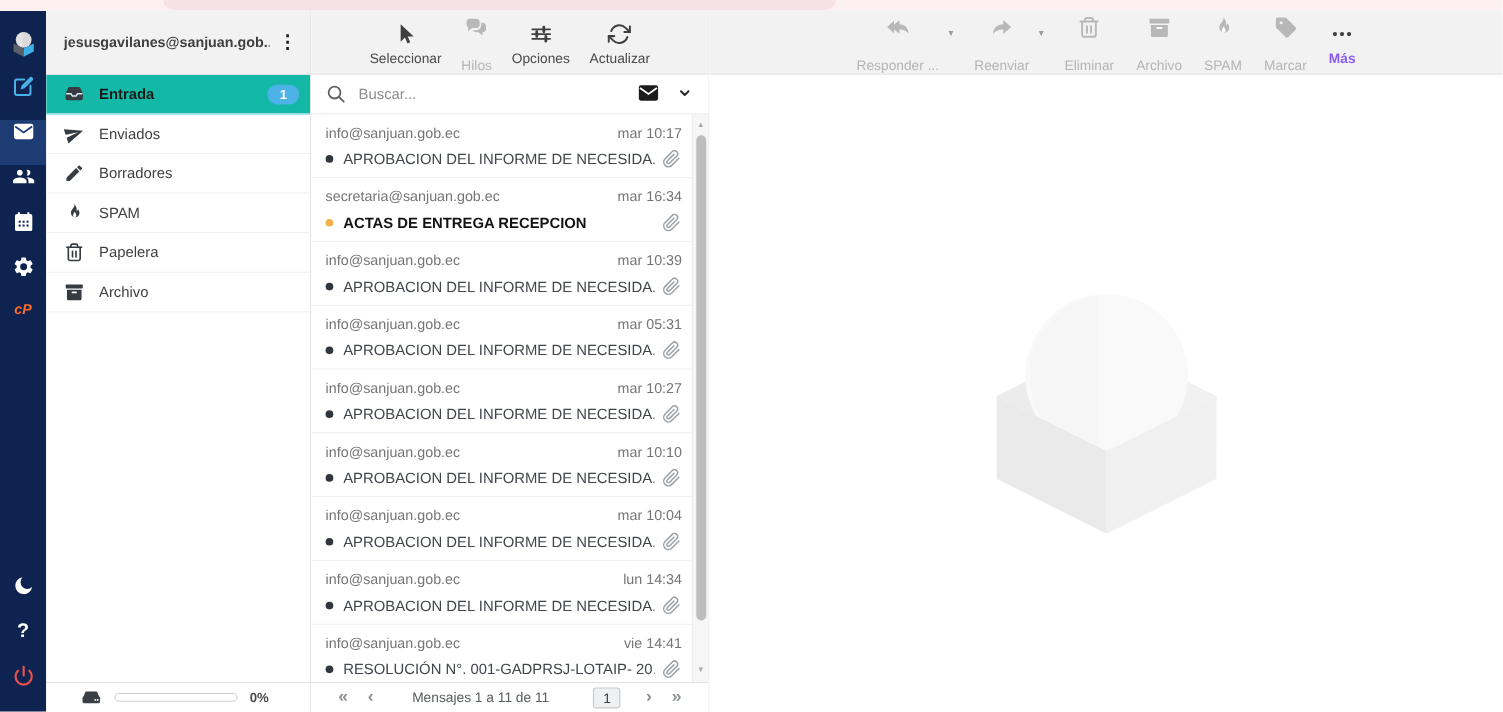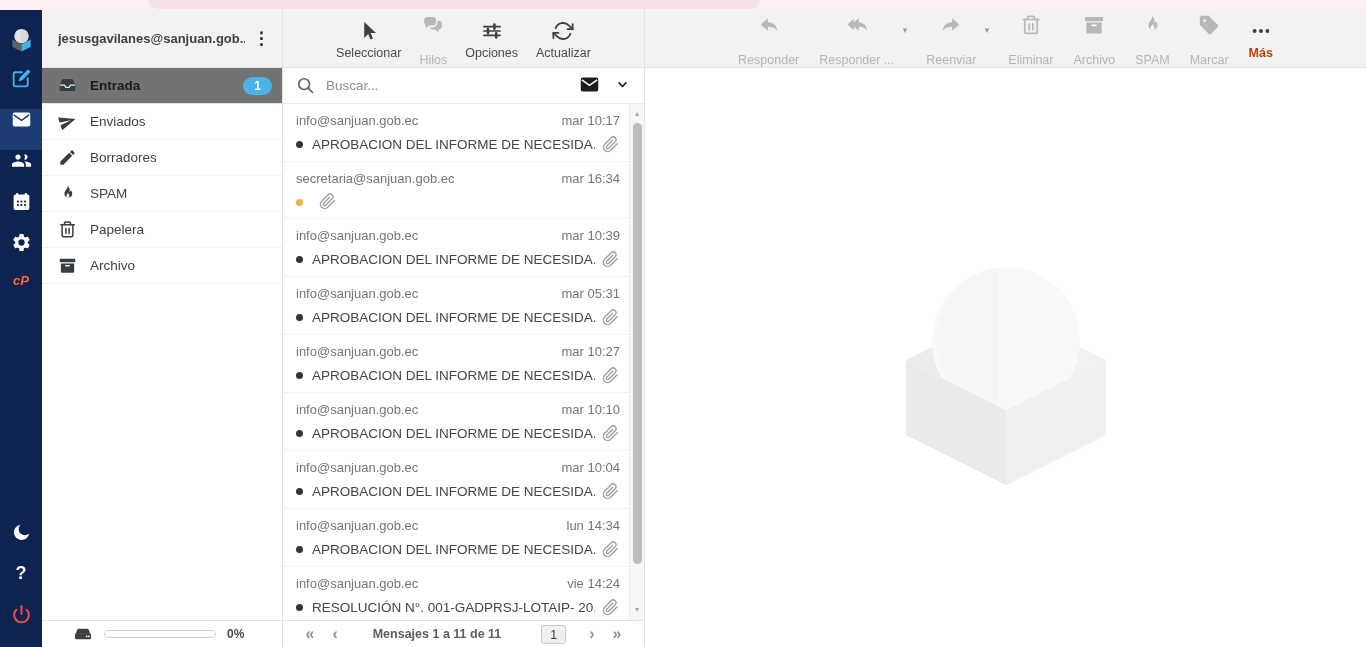--- a/index.html
+++ b/index.html
@@ -34,41 +34,41 @@
   .account-header{height:58px;background:#f2f2f2;border-bottom:1px solid #e2e2e2;display:flex;align-items:center;padding:0 4px 0 16px;flex:none;}
   .account-email{flex:1;font-size:13px;font-weight:700;color:#3f3f3f;white-space:nowrap;overflow:hidden;}
   .kebab{border:0;background:none;font-size:17px;font-weight:700;color:#1c1c1c;cursor:pointer;padding:0 8px;line-height:1;}
 
   
   .folders{list-style:none;margin:0;padding:0;flex:1;overflow:hidden;}
   .folder{height:36px;display:flex;align-items:center;padding:0 10px 0 16px;border-bottom:1px solid #f1f1f1;color:#454545;cursor:pointer;}
   .f-icon{width:19px;height:19px;margin-right:13px;color:#363c42;flex:none;}
   .f-icon svg{width:19px;height:19px;display:block;}
   .f-label{flex:1;font-size:13.5px;color:#3f3f3f;}
-  .folder.selected{background:#737373;border-bottom-color:#cfe7f8;}
+  .folder.selected{background:#14b8a6;border-bottom-color:#cfe7f8;}
   .folder.selected .f-label{font-weight:700;color:#1b1b1b;}
   .f-badge{display:none;background:#4cb2e8;color:#fff;font-size:12px;font-weight:700;border-radius:10px;padding:2px 11px;}
   .folder.has-badge .f-badge{display:inline-block;}
 
   
   .quota{height:27px;border-top:1px solid #e2e2e2;display:flex;align-items:center;gap:11px;padding:0 10px 0 31px;flex:none;}
   .quota .icon svg{width:20px;height:20px;display:block;color:#3a4045;}
   .quota-track{width:112px;height:8px;border:1px solid #cfcfcf;border-radius:5px;background:#fff;}
   .quota-fill{display:block;width:0;height:100%;background:#4cb2e8;border-radius:5px;}
   .quota-pct{font-size:12px;font-weight:700;color:#4a4a4a;}
 
   
   .toolbar{height:58px;background:#f2f2f2;border-bottom:1px solid #e2e2e2;display:flex;align-items:center;justify-content:center;gap:2px;flex:none;}
   .tb-btn{position:relative;border:0;background:none;display:flex;flex-direction:column;align-items:center;padding:4px 8px 2px;color:#3f3f3f;cursor:pointer;}
   .tb-btn svg{width:22px;height:22px;display:block;}
   .tb-icon{height:24px;display:flex;align-items:center;}
   .tb-label{font-size:12.5px;margin-top:3px;color:#4a4a4a;white-space:nowrap;}
   .tb-btn.disabled{color:#b8b8b8;}
   .tb-btn.disabled .tb-label{color:#b5b5b5;margin-top:16px;}
-  .tb-btn.emph .tb-label{color:#c2410c;font-weight:700;text-align:center;}
+  .tb-btn.emph .tb-label{color:#8b5cf6;font-weight:700;text-align:center;}
   .tb-caret{display:none;position:absolute;right:-5px;top:16px;font-size:9px;color:#9a9a9a;}
   .tb-btn.has-caret .tb-caret{display:block;}
   .tb-btn.has-caret{margin-right:12px;}
   .msg-toolbar{gap:4px;}
 
   
   .search-bar{height:36px;border-bottom:1px solid #ebebeb;display:flex;align-items:center;padding:0 10px 0 13px;gap:9px;flex:none;background:#fff;}
   .search-bar .icon svg{display:block;}
   .s-search{color:#5f6368;}.s-search svg{width:19px;height:19px;}
   .search-bar input{flex:1;border:0;outline:none;font-size:13.5px;color:#333;background:transparent;min-width:0;}
@@ -95,21 +95,21 @@
 
   
   .scrollbar{position:absolute;top:0;right:0;bottom:0;width:15px;background:#f6f6f6;border-left:1px solid #ededed;}
   .sb-arrow{position:absolute;left:0;right:0;text-align:center;font-size:7px;color:#a9a9a9;height:14px;line-height:14px;cursor:pointer;}
   .sb-arrow.up{top:3px;}.sb-arrow.down{bottom:3px;}
   .sb-thumb{position:absolute;left:3px;width:9px;top:19px;bottom:56px;background:#bdbdbd;border-radius:5px;cursor:pointer;}
 
   
   .pagination{height:27px;border-top:1px solid #e2e2e2;display:flex;align-items:center;justify-content:center;flex:none;background:#fff;}
   .pg{border:0;background:none;font-size:16px;font-weight:700;color:#8d9296;cursor:pointer;padding:0 9px;line-height:1;}
-  .pg-label{font-size:12.5px;font-weight:700;color:#585d61;margin:0 26px;white-space:nowrap;}
+  .pg-label{font-size:12.5px;font-weight:400;color:#585d61;margin:0 26px;white-space:nowrap;}
   .pg-box{display:inline-block;min-width:25px;height:19px;line-height:18px;text-align:center;background:#eef0f1;border:1px solid #c8c8c8;border-radius:3px;font-size:12.5px;color:#3c3c3c;margin:0 14px;cursor:text;}
 
   
   .content-body{flex:1;position:relative;background:#fff;overflow:hidden;}
   .watermark{position:absolute;left:50%;top:50%;transform:translate(-50%,-47%);}
 </style>
 </head>
 <body>
 
 <div class="top-strip">
@@ -360,20 +360,21 @@
               </span>
     </div>
   </li>
           <li class="msg unread">
     <div class="m-line1">
       <span class="m-sender">secretaria@sanjuan.gob.ec</span>
       <span class="m-date">mar 16:34</span>
     </div>
     <div class="m-line2">
       <span class="m-dot"></span>
+      <span class="m-subject">ACTAS DE ENTREGA RECEPCION</span>
       <span class="m-clip">
                 <svg viewBox="0 0 24 24" fill="none" stroke="currentColor" stroke-width="1.9" stroke-linecap="round" stroke-linejoin="round">
                   <path d="M21.44 11.05l-9.19 9.19a6 6 0 0 1-8.49-8.49l9.19-9.19a4 4 0 0 1 5.66 5.66l-9.2 9.19a2 2 0 0 1-2.83-2.83l8.49-8.48"></path>
                 </svg>
               </span>
     </div>
   </li>
           <li class="msg">
     <div class="m-line1">
       <span class="m-sender">info@sanjuan.gob.ec</span>
@@ -460,21 +461,21 @@
       <span class="m-clip">
                 <svg viewBox="0 0 24 24" fill="none" stroke="currentColor" stroke-width="1.9" stroke-linecap="round" stroke-linejoin="round">
                   <path d="M21.44 11.05l-9.19 9.19a6 6 0 0 1-8.49-8.49l9.19-9.19a4 4 0 0 1 5.66 5.66l-9.2 9.19a2 2 0 0 1-2.83-2.83l8.49-8.48"></path>
                 </svg>
               </span>
     </div>
   </li>
           <li class="msg">
     <div class="m-line1">
       <span class="m-sender">info@sanjuan.gob.ec</span>
-      <span class="m-date">vie 14:24</span>
+      <span class="m-date">vie 14:41</span>
     </div>
     <div class="m-line2">
       <span class="m-dot"></span>
       <span class="m-subject">RESOLUCIÓN N°. 001-GADPRSJ-LOTAIP- 20...</span>
       <span class="m-clip">
                 <svg viewBox="0 0 24 24" fill="none" stroke="currentColor" stroke-width="1.9" stroke-linecap="round" stroke-linejoin="round">
                   <path d="M21.44 11.05l-9.19 9.19a6 6 0 0 1-8.49-8.49l9.19-9.19a4 4 0 0 1 5.66 5.66l-9.2 9.19a2 2 0 0 1-2.83-2.83l8.49-8.48"></path>
                 </svg>
               </span>
     </div>
@@ -491,29 +492,20 @@
       <button class="pg">‹</button>
       <span class="pg-label">Mensajes 1 a 11 de 11</span>
       <span class="pg-box">1</span>
       <button class="pg">›</button>
       <button class="pg">»</button>
     </footer>
   </section>
 
   <section class="col col-content">
     <div id="msg-toolbar" class="toolbar msg-toolbar">
-        <button class="tb-btn disabled">
-    <span class="tb-icon">
-            <svg viewBox="0 0 24 24" fill="currentColor">
-              <path d="M10.8 8.9V4.6L3 11.5l7.8 6.9V14c5-.1 8.1 1.4 10.2 4.5-.6-6.5-4.2-9.2-10.2-9.6z"></path>
-            </svg>
-          </span>
-
-    <span class="tb-label">Responder</span>
-  </button>
         <button class="tb-btn disabled has-caret">
     <span class="tb-icon">
             <svg viewBox="0 0 24 24" fill="currentColor">
               <path d="M8.5 8.3v-3L1.6 11.5l6.9 6.2v-3z"></path>
               <path d="M13.9 8.9V4.6L6.1 11.5l7.8 6.9V14c4.4-.1 7.2 1.4 9.1 4.5-.5-6.5-3.8-9.2-9.1-9.6z"></path>
             </svg>
           </span>
     <span class="tb-caret">▾</span>
     <span class="tb-label">Responder ...</span>
   </button>

